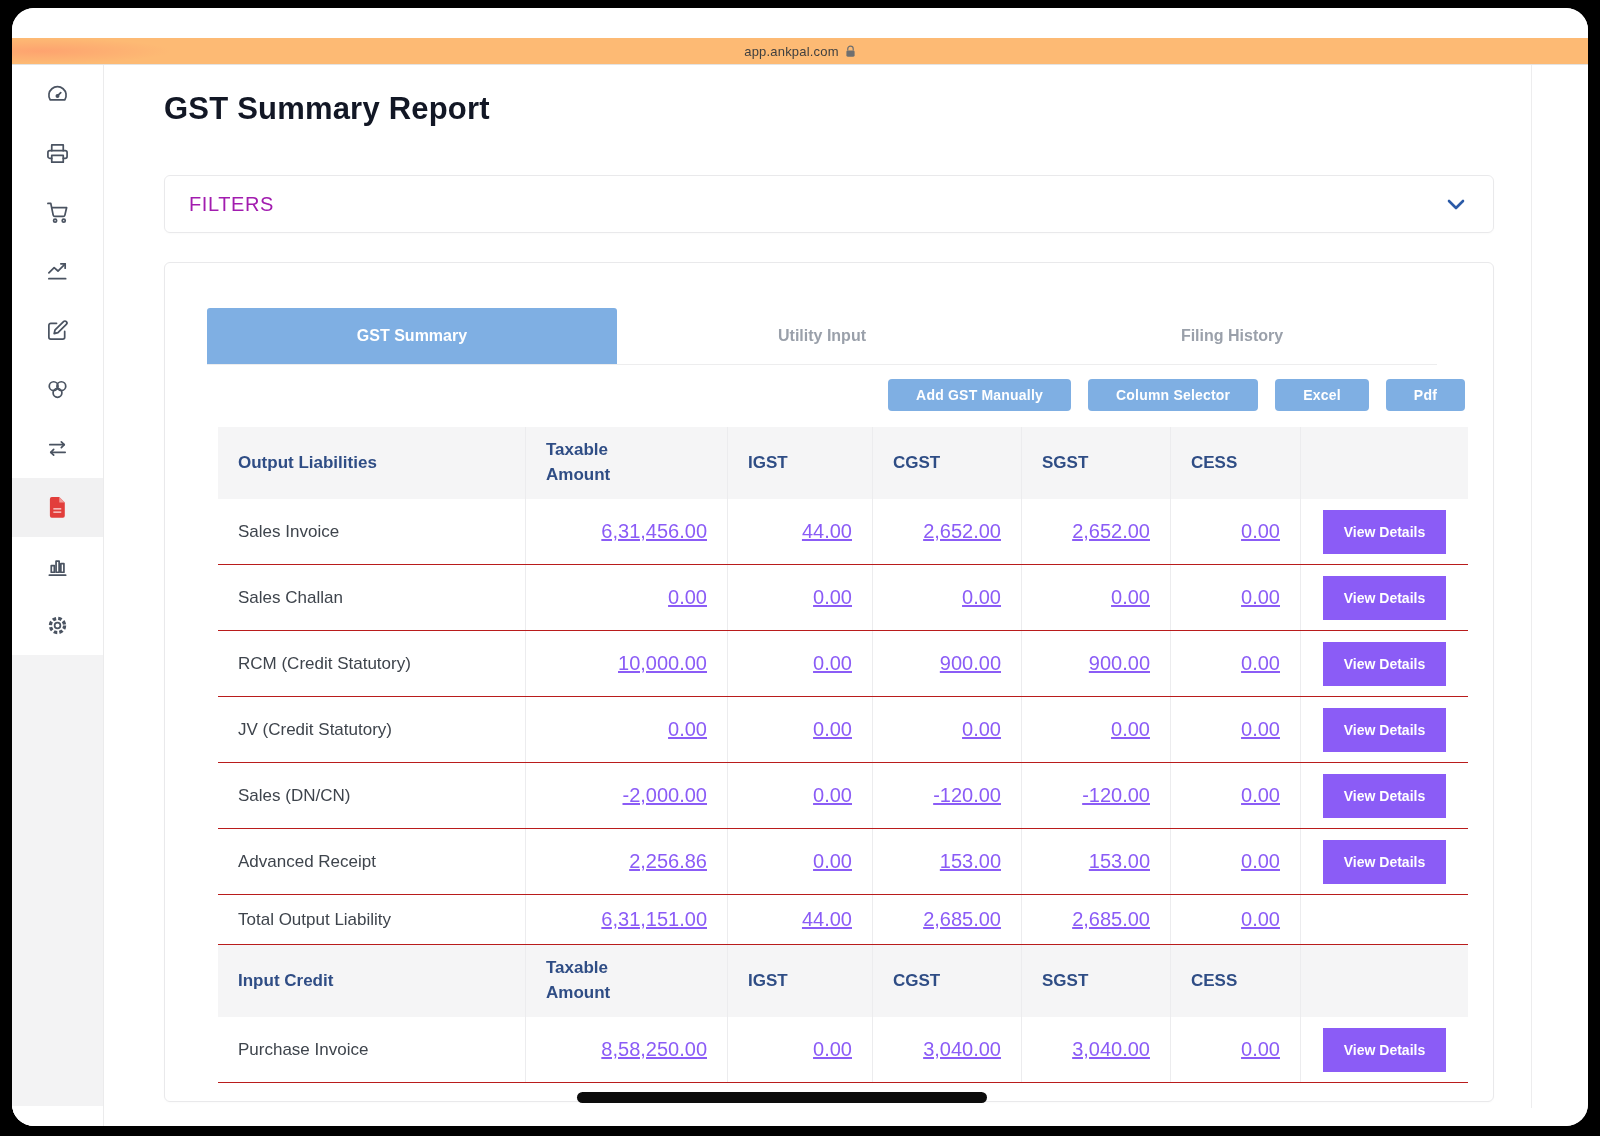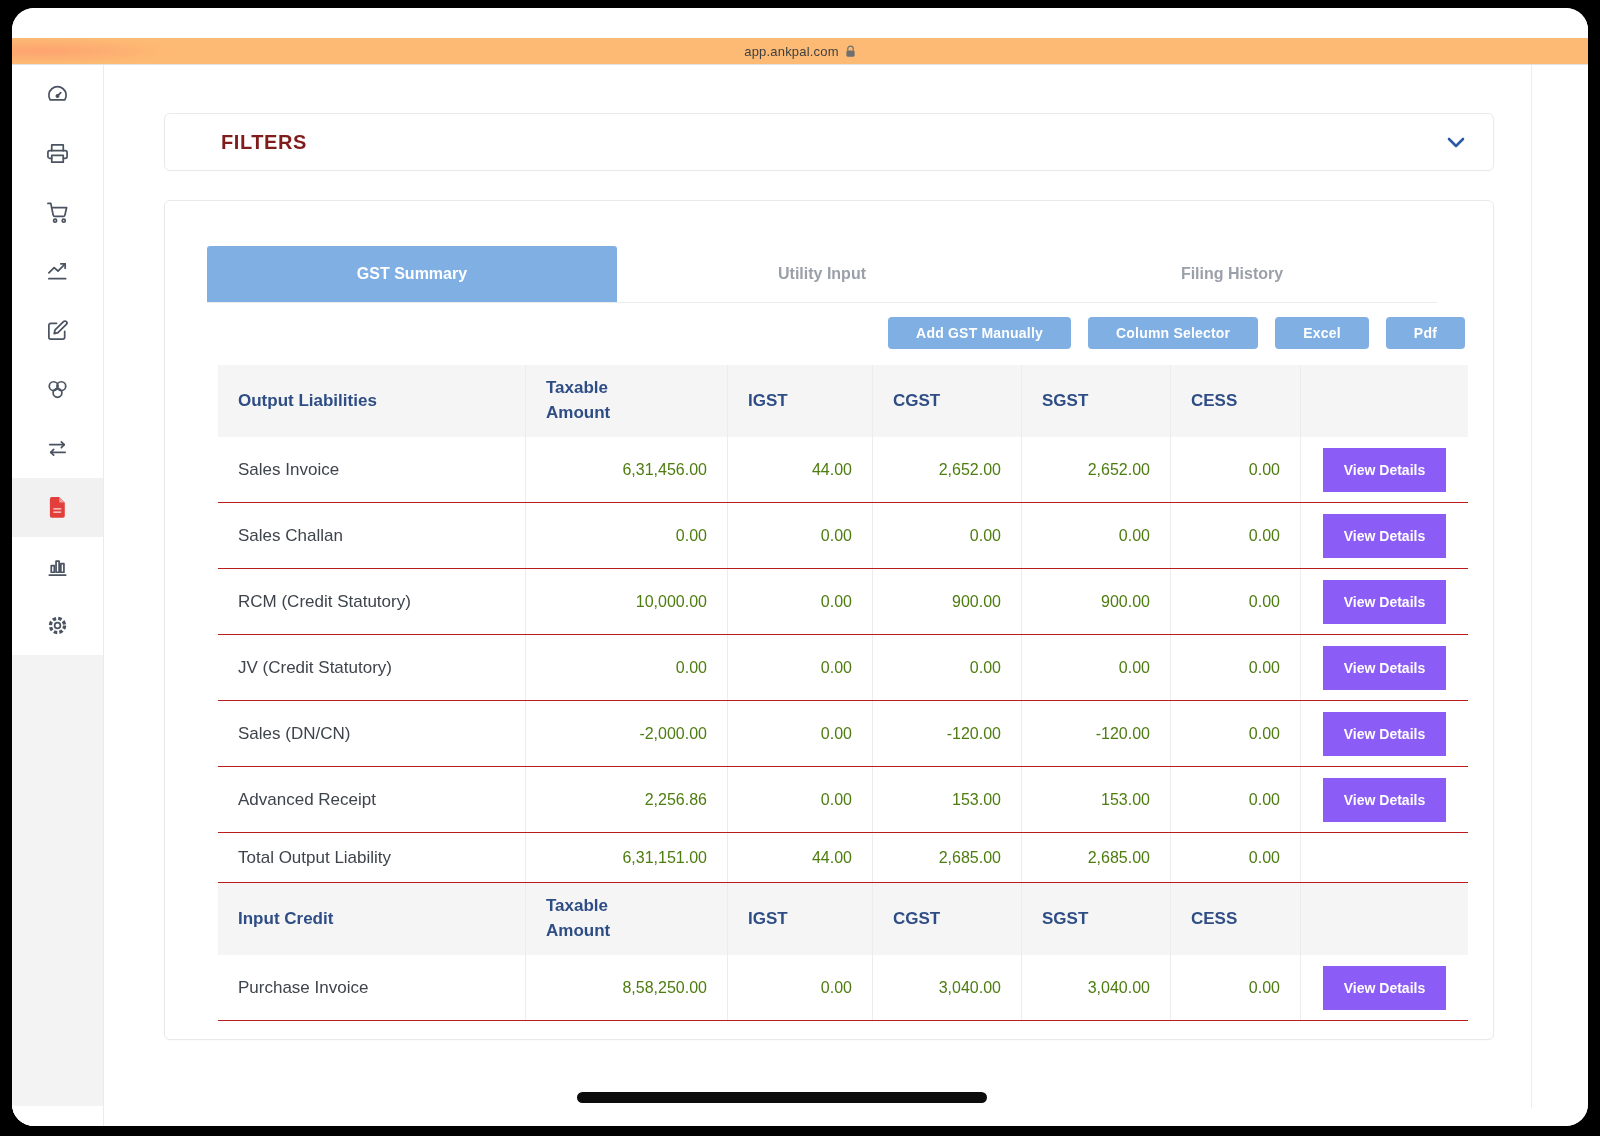--- a/index.html
+++ b/index.html
@@ -27,21 +27,21 @@
 
   
   .main { flex:1; position:relative; padding-left:60px; }
   .scroll-line { position:absolute; right:56px; top:0; bottom:18px; width:1px; background:#ededee; }
 
   h1.page-title { margin-top:26px; font-size:31px; font-weight:700; color:#121725; letter-spacing:.2px; }
 
   .filters-card { margin-top:48px; width:1330px; height:58px; background:#fff;
                   border:1px solid #e9e9eb; border-radius:6px; box-shadow:0 1px 2px rgba(0,0,0,.02);
                   display:flex; align-items:center; justify-content:space-between; padding:0 28px 0 24px; }
-  .filters-label { font-size:20px; font-weight:700; color:#7f1d1d; letter-spacing:.6px;margin-left:32px; }
+  .filters-label { font-size:20px; font-weight:400; color:#a21caf; letter-spacing:.6px; }
 
   .report-card { margin-top:29px; width:1330px; height:840px; background:#fff;
                  border:1px solid #e9e9eb; border-radius:6px; box-shadow:0 1px 2px rgba(0,0,0,.02); }
 
   .tabs { display:flex; margin:45px 0 0 42px; width:1230px; border-bottom:1px solid #ededee; }
   .tab { width:480px; height:56px; display:flex; align-items:center; justify-content:center;
          font-size:16px; color:#9aa0aa; font-weight:600; cursor:pointer; }
   .tab.active { background:#7fafe3; color:#fff; border-radius:3px 3px 0 0; }
 
   .toolbar { display:flex; justify-content:flex-end; gap:17px; margin:14px 28px 0 0; }
@@ -54,21 +54,21 @@
         border-bottom:1px solid #b91c1c; }
   .td { display:flex; align-items:center; min-width:0; }
   .td + .td { border-left:1px solid #ececee; }
   .tr.thead { background:#f5f5f6; min-height:72px; border-bottom:none; }
   .tr.thead .td { color:#2f4d85; font-weight:700; font-size:17px; padding-left:20px; }
   .tr.thead .td.blank { padding:0; }
   .col-head span { display:inline-block; max-width:95px; line-height:1.45; }
   .tr.body { height:66px; }
   .tr.body.total { height:50px; }
   .td.label { font-size:17px; color:#3e444c; padding-left:20px; }
-  .td.num { justify-content:flex-end; font-size:16px; color:#4d7c0f; padding-right:20px; }
+  .td.num { justify-content:flex-end; font-size:20px; color:#8b5cf6; padding-right:20px;text-decoration:underline; }
   .td.action { justify-content:center; }
   .view-btn { background:#8b5cf6; color:#fff; border:none; border-radius:0;
               width:123px; height:44px; font-size:14px; font-family:inherit; font-weight:600; cursor:pointer; }
 
   .home-indicator { position:absolute; left:565px; top:1084px; width:410px; height:11px;
                     background:#0c0c0c; border-radius:6px; }
 
   .icon { color:#4a5361; }
 </style>
 </head>
@@ -170,20 +170,21 @@
           <circle cx="12" cy="12" r="7.4" stroke-width="3.4" stroke-dasharray="3.7 2.2"></circle>
         </svg>
       </div>
 
       <div class="sidebar-fill"></div>
     </div>
 
     <div class="main">
       <div class="scroll-line"></div>
 
+      <h1 class="page-title">GST Summary Report</h1>
 
       <div class="filters-card">
         <span class="filters-label">FILTERS</span>
         <svg width="18" height="11" viewBox="0 0 18 11" fill="none">
           <polyline points="2 2 9 9 16 2" stroke="#2b5aa7" stroke-width="2.6" stroke-linecap="round" stroke-linejoin="round"></polyline>
         </svg>
       </div>
 
       <div class="report-card">
 

